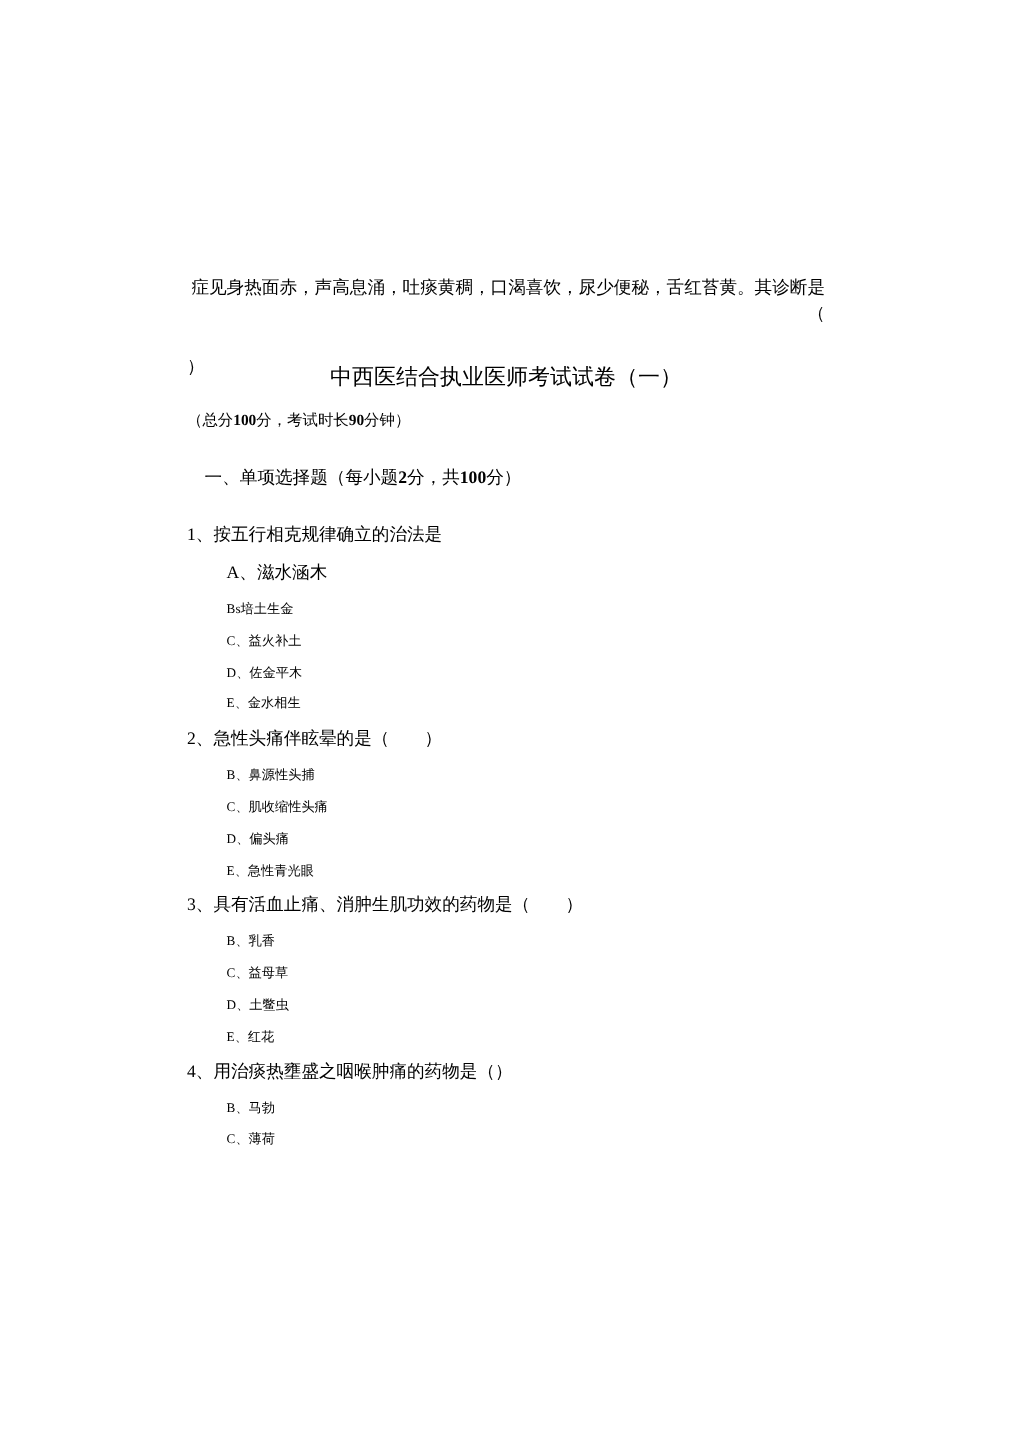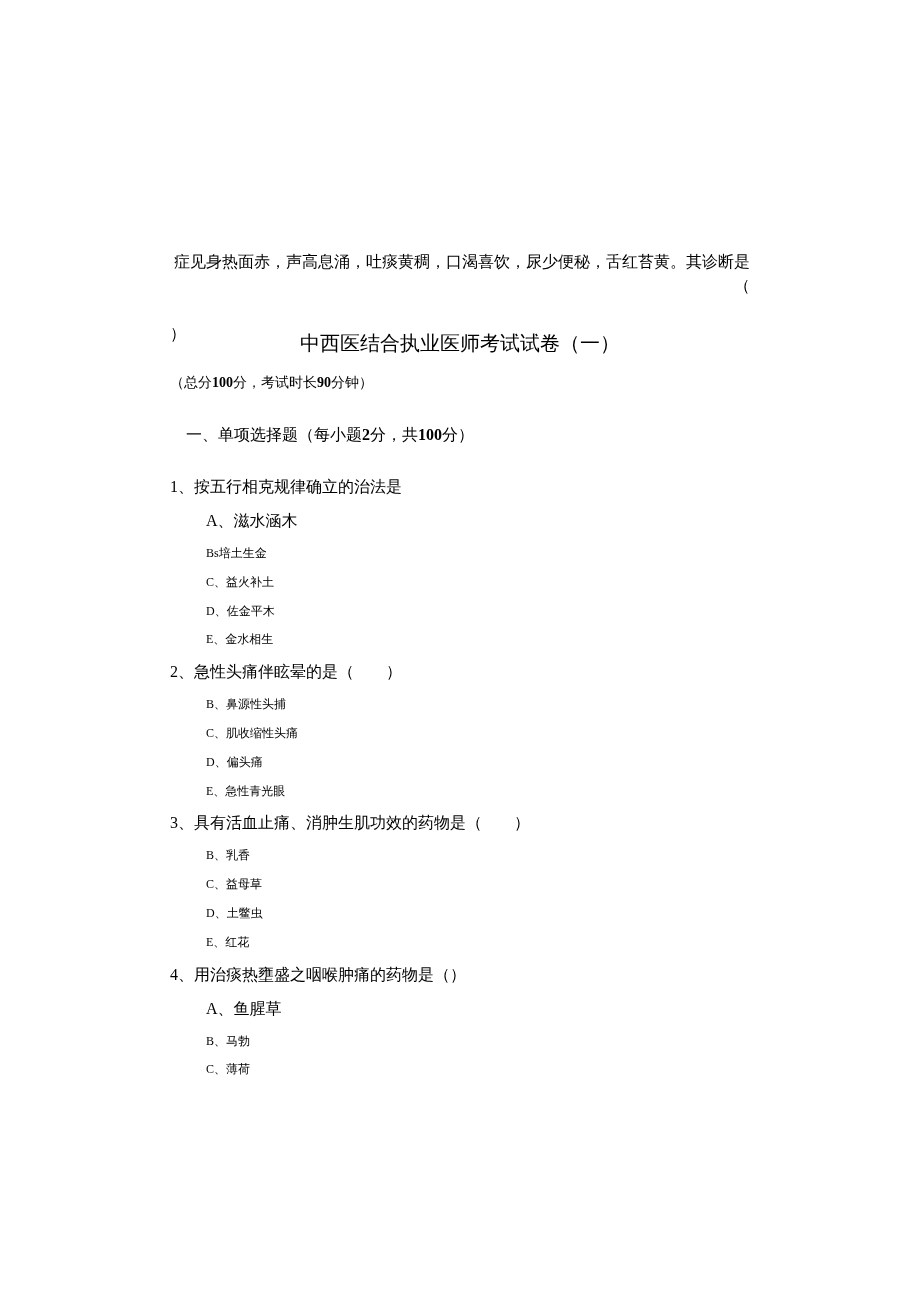--- a/index.html
+++ b/index.html
@@ -104,19 +104,18 @@
   <div class="question">
     <p class="q-stem"><span>3</span><span>、具有活血止痛、消肿生肌功效的药物是（　　）</span></p>
     <p class="q-option">B、乳香</p>
     <p class="q-option">C、益母草</p>
     <p class="q-option">D、土鳖虫</p>
     <p class="q-option">E、红花</p>
   </div>
 
   <div class="question">
     <p class="q-stem"><span>4</span><span>、用治痰热壅盛之咽喉肿痛的药物是（）</span></p>
-    <p class="q-first-option">A、鱼腥草</p>
     <p class="q-option">B、马勃</p>
     <p class="q-option">C、薄荷</p>
 
   </div>
 
 </div>
 
 </body></html>

